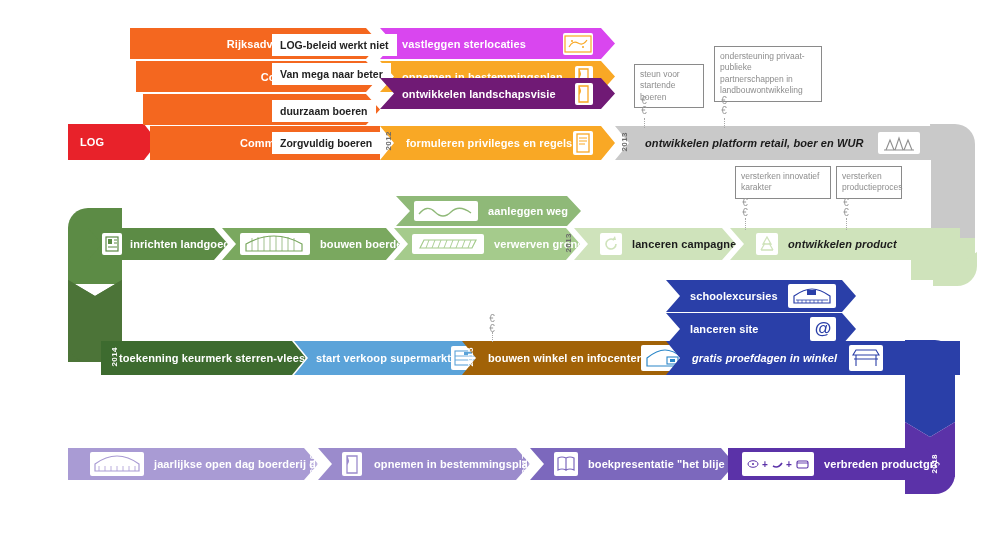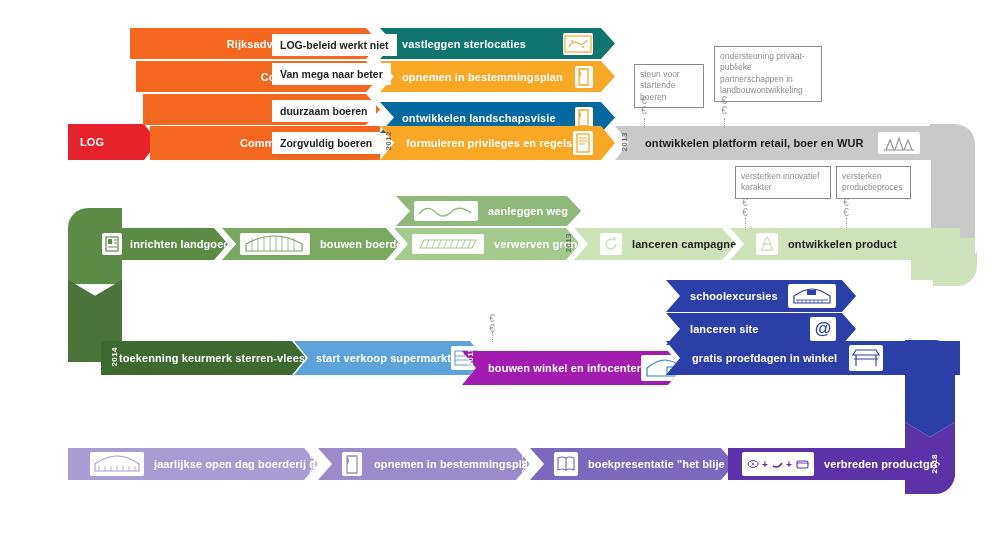--- a/index.html
+++ b/index.html
@@ -25,20 +25,21 @@
     white-space:nowrap;
   }
   .chev-r { 
     clip-path: polygon(0 0, calc(100% - 14px) 0, 100% 50%, calc(100% - 14px) 100%, 0 100%, 14px 50%);
   }
   .chev-r-flat { 
     clip-path: polygon(0 0, calc(100% - 14px) 0, 100% 50%, calc(100% - 14px) 100%, 0 100%);
   }
   .chev-notch { 
     clip-path: polygon(0 0, 100% 0, 100% 100%, 0 100%, 14px 50%);
+    font-style: italic;
   }
   .chev-plain { clip-path:none; }
   .lbl-right { margin-left:auto; }
 
   
   .year {
     position:absolute;
     font-size:8px;
     font-weight:bold;
     color:#6a6a6a;
@@ -124,21 +125,21 @@
   </svg>
 
   <div class="band chev-r-flat" style="left:68px; top:124px; width:90px; height:36px; background:#e8222a; padding-left:12px;">
     <span>LOG</span>
   </div>
   <div class="year" style="left:150px; top:134px; width:20px; color:#ffffff;">2011</div>
 
   <div class="band chev-r-flat" style="left:130px; top:28px; width:250px; height:31px; background:#f4671f; justify-content:flex-end; padding-right:22px;">
     <span>Rijksadviseur landschap</span>
   </div>
-  <div class="band chev-r" style="left:380px; top:28px; width:235px; height:31px; background:#0f766e; padding-left:22px;">
+  <div class="band chev-r" style="left:380px; top:28px; width:235px; height:31px; background:#d946ef; padding-left:22px;">
     <span>vastleggen sterlocaties</span>
     <span class="chip lbl-right" style="width:30px;height:22px;margin-right:22px;">
       <svg viewBox="0 0 30 22" width="30" height="22">
         <rect x="2" y="3" width="26" height="16" fill="none" stroke="#f9a825" stroke-width="1.2"></rect>
         <path d="M6 14 q4 -7 9 -4 q5 3 9 -3" fill="none" stroke="#f9a825" stroke-width="1.2"></path>
         <circle cx="9" cy="8" r="1" fill="#f9a825"></circle>
           <circle cx="20" cy="14" r="1" fill="#f9a825"></circle>
       </svg>
     </span>
   </div>
@@ -154,21 +155,21 @@
         <path d="M4 3 h9 v16 h-9 z" fill="none" stroke="#f9a825" stroke-width="1.3"></path>
         <path d="M4 3 q4 5 0 9" fill="#f9a825"></path>
       </svg>
     </span>
   </div>
   <div class="tagbox" style="position:absolute; left:272px; top:63px;">Van mega naar beter</div>
 
   <div class="band chev-r-flat" style="left:143px; top:94px; width:237px; height:31px; background:#f4671f; justify-content:flex-end; padding-right:22px;">
     <span>Bleker</span>
   </div>
-  <div class="band chev-r" style="left:380px; top:102px; width:235px; height:31px; background:#0369a1; padding-left:22px;">
+  <div class="band chev-r" style="left:380px; top:78px; width:235px; height:31px; background:#701a75; padding-left:22px;">
     <span>ontwikkelen landschapsvisie</span>
     <span class="chip lbl-right" style="width:18px;height:22px;margin-right:22px;">
       <svg viewBox="0 0 18 22" width="18" height="22">
         <path d="M4 3 h9 v16 h-9 z" fill="none" stroke="#f9a825" stroke-width="1.3"></path>
         <path d="M4 3 q4 5 0 9" fill="#f9a825"></path>
       </svg>
     </span>
   </div>
   <div class="tagbox" style="position:absolute; left:272px; top:100px;">duurzaam boeren</div>
 
@@ -269,21 +270,21 @@
     <span>ontwikkelen product</span>
   </div>
   <div class="year" style="left:558px; top:238px; width:20px;">2013</div>
 
   <div class="note" style="left:735px; top:166px; width:96px;">
     <span>versterken innovatief karakter</span>
   </div>
   <div class="euro" style="left:739px; top:198px; width:12px;">€<br>€</div>
   <div class="dotline" style="left:745px; top:218px; height:12px;"></div>
 
-  <div class="note" style="left:836px; top:166px; width:75px;">
+  <div class="note" style="left:836px; top:166px; width:66px;">
     <span>versterken productieproces</span>
   </div>
   <div class="euro" style="left:840px; top:198px; width:12px;">€<br>€</div>
   <div class="dotline" style="left:846px; top:218px; height:12px;"></div>
 
   <div class="band chev-r" style="left:666px; top:280px; width:190px; height:32px; background:#2a3fa8; padding-left:24px;align-items:center;">
     <span>schoolexcursies</span>
     <span class="chip lbl-right" style="width:48px;height:24px;margin-right:20px;">
       <svg viewBox="0 0 48 24" width="48" height="24">
         <path d="M6 19 v-7 q10 -7 18 -7 q8 0 18 7 v7 z" fill="none" stroke="#2a3fa8" stroke-width="1.2"></path>
@@ -314,21 +315,21 @@
     <span>start verkoop supermarkt</span>
     <span class="chip lbl-right" style="width:34px;height:24px;margin-right:18px;">
       <svg viewBox="0 0 34 24" width="34" height="24">
         <rect x="4" y="5" width="26" height="14" fill="none" stroke="#5ba3d9" stroke-width="1.1"></rect>
         <path d="M4 10 h26 M4 14 h26" stroke="#5ba3d9" stroke-width="0.9"></path>
         <rect x="13" y="6" width="8" height="3" fill="#5ba3d9"></rect>
       </svg>
     </span>
   </div>
 
-  <div class="band chev-r" style="left:462px; top:351px; width:220px; height:34px; background:#a21caf; padding-left:26px;">
+  <div class="band chev-r" style="left:462px; top:341px; width:220px; height:34px; background:#a16207; padding-left:26px;">
     <span>bouwen winkel en infocenter</span>
     <span class="chip lbl-right" style="width:48px;height:26px;margin-right:18px;">
       <svg viewBox="0 0 48 26" width="48" height="26">
         <path d="M6 21 v-8 q10 -8 18 -8 q8 0 18 8 v8 z" fill="none" stroke="#2a86c8" stroke-width="1.2"></path>
         <rect x="26" y="12" width="11" height="7" fill="none" stroke="#2a86c8" stroke-width="1.1"></rect>
         <rect x="29" y="14" width="5" height="3" fill="#2a86c8"></rect>
       </svg>
     </span>
   </div>
   <div class="year" style="left:460px; top:352px; width:20px; color:#ffffff;">2015</div>

